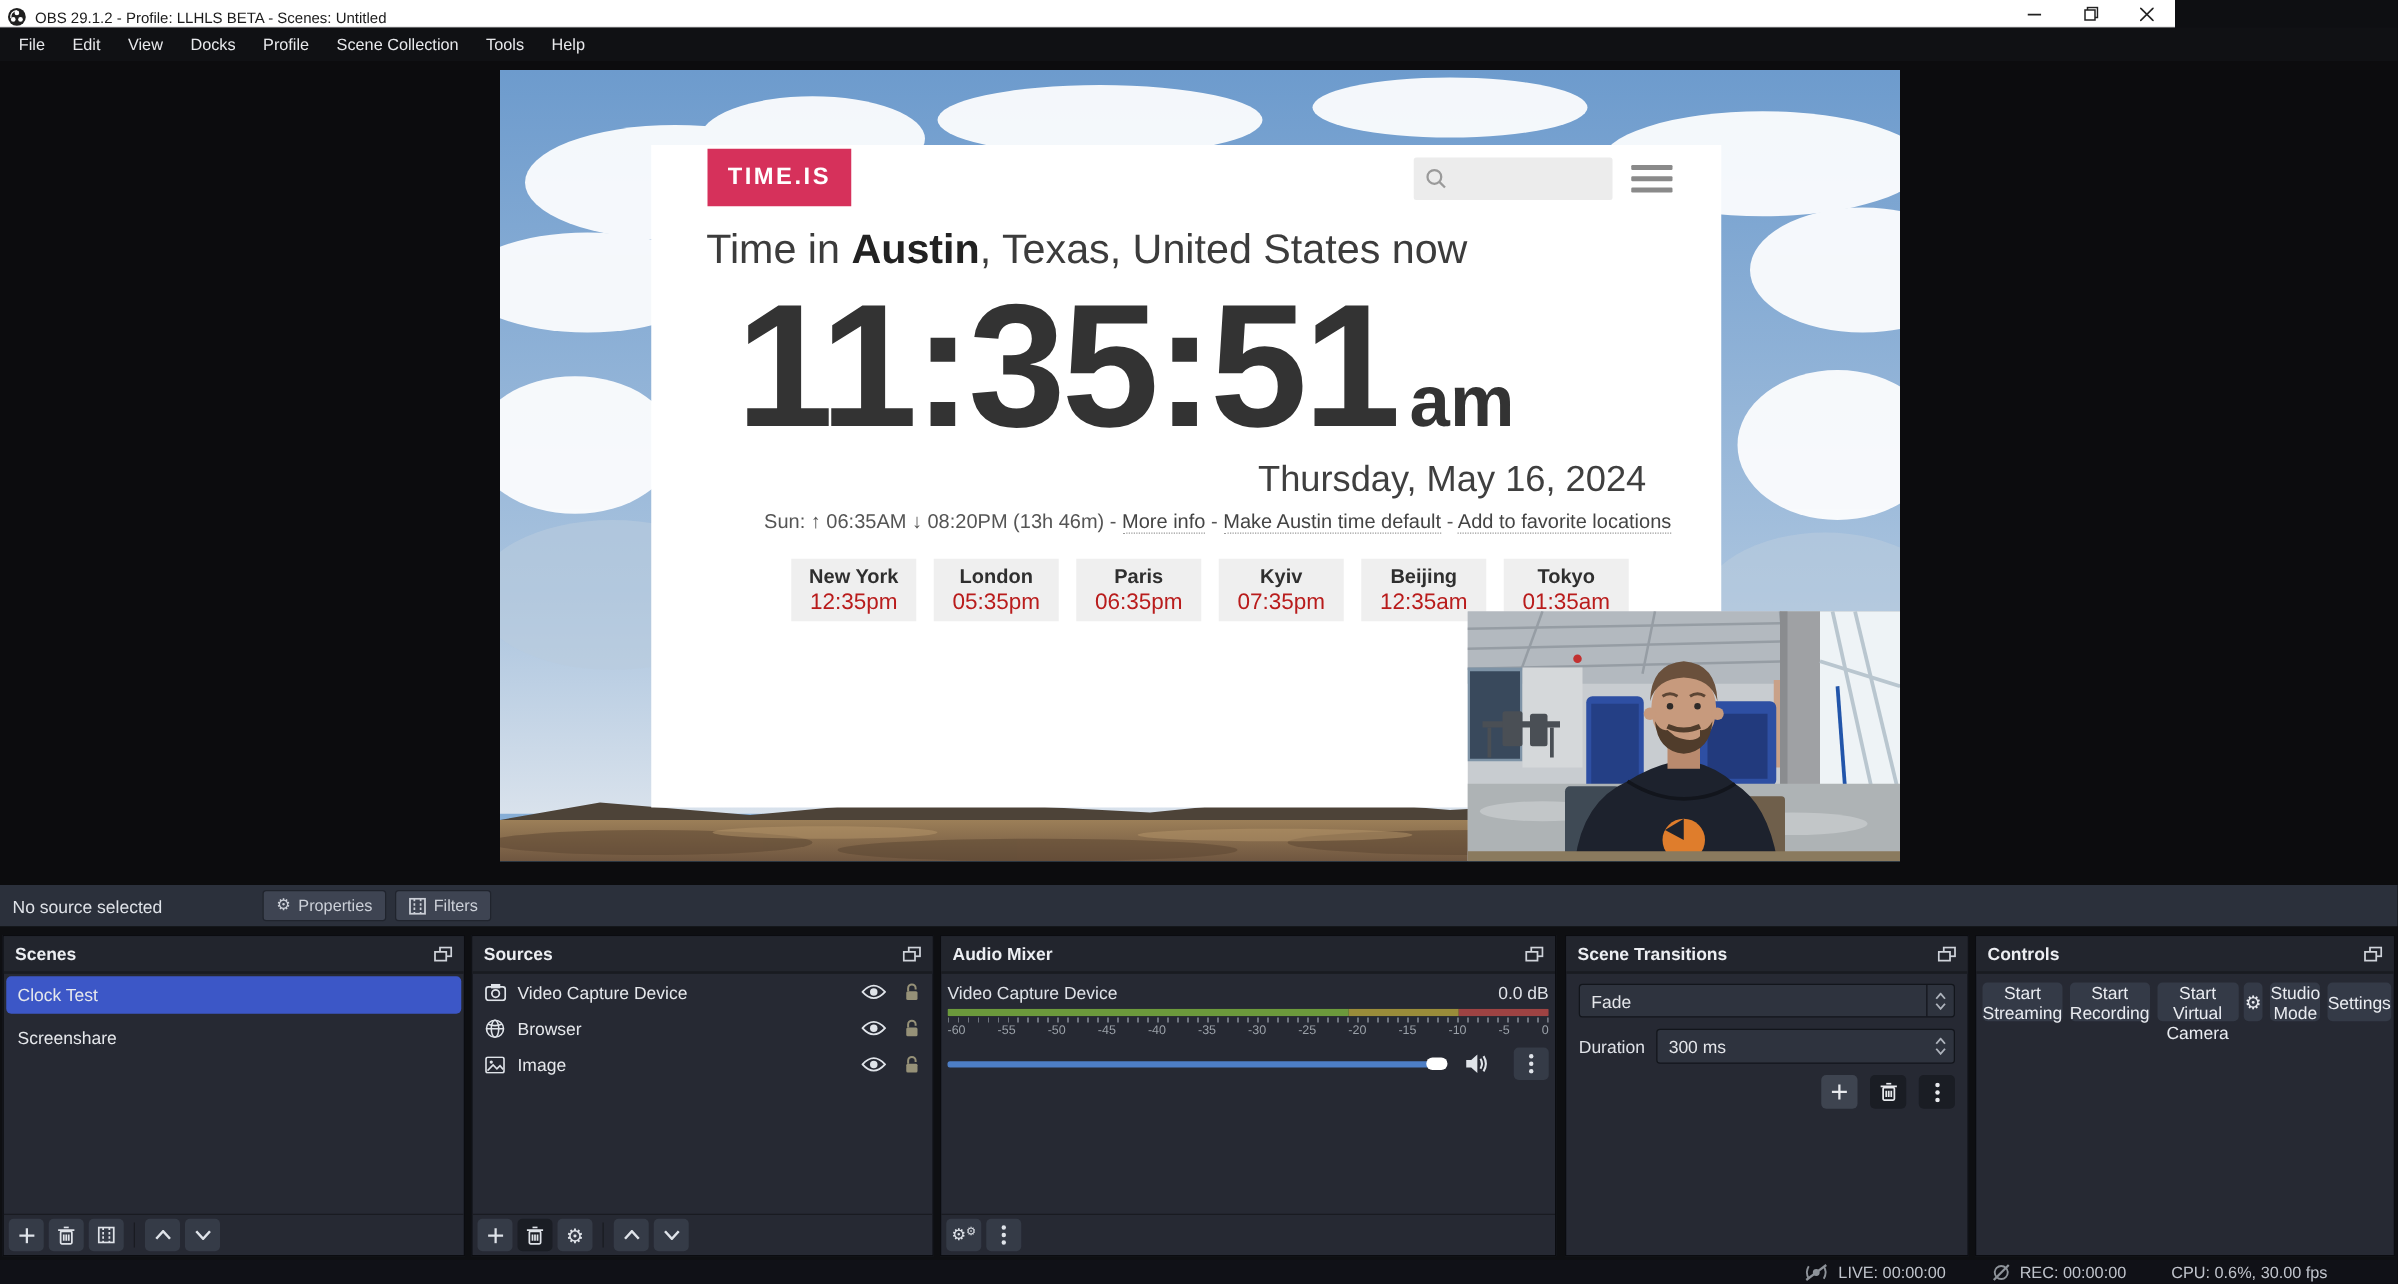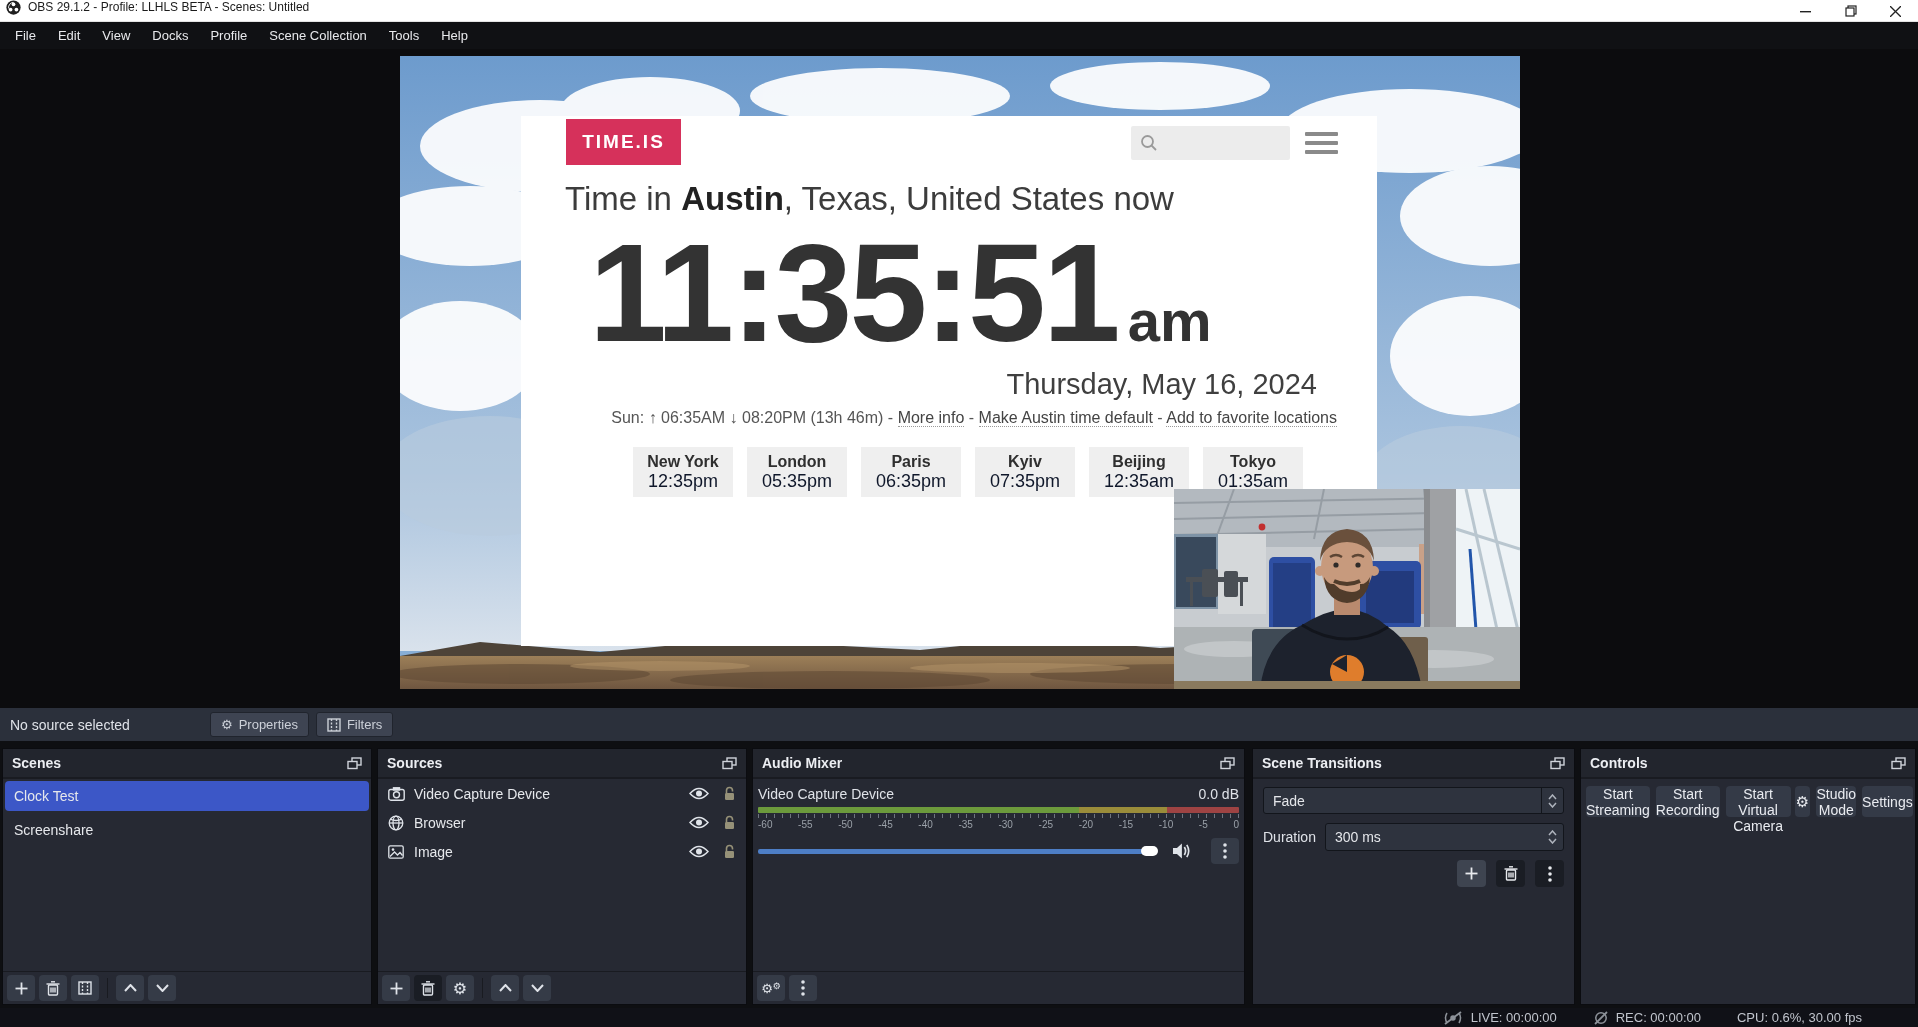--- a/index.html
+++ b/index.html
@@ -1,22 +1,22 @@
 <!DOCTYPE html>
 <html><head>
 <meta charset="utf-8">
 <style>
   * { margin:0; padding:0; box-sizing:border-box; }
   html,body { width:1918px; height:1027px; overflow:hidden; background:#0e0f12;
     font-family:"Liberation Sans","DejaVu Sans",sans-serif; }
   #app { position:absolute; left:0; top:0; width:1918px; height:1027px; }
 
   
-  .titlebar { position:absolute; left:0; top:0; width:1918px; height:22px; background:#ffffff;
-    display:flex; align-items:flex-start; padding-left:6px; border-bottom:1px solid #e3e3e3; }
+  .titlebar { position:absolute; left:0; top:0; width:1740px; height:22px; background:#ffffff;
+    display:flex; align-items:flex-end; padding-left:6px; border-bottom:1px solid #e3e3e3; }
   .obs-logo { width:15px; height:15px; margin-right:7px; }
   .title-text { font-size:12px; color:#1b1b1b; }
   .win-btns { position:absolute; right:0; top:0; height:22px; display:flex; }
   .win-btn { width:45px; height:22px; display:flex; align-items:center; justify-content:center; color:#222; }
   .win-btn svg { display:block; }
 
   
   .menubar { position:absolute; left:0; top:22px; width:1918px; height:27px; background:#101114;
     display:flex; align-items:center; padding-left:4px; }
   .menu-item { color:#e8e9ec; font-size:13px; padding:0 11px; height:27px; display:flex; align-items:center; cursor:default; }
@@ -39,21 +39,21 @@
   .ti-head b { color:#222; font-weight:800; }
   .ti-clock { position:absolute; left:68px; top:96px; white-space:nowrap; }
   .ti-clock .big { font-size:140px; font-weight:bold; color:#333; letter-spacing:-3px; }
   .ti-clock .ampm { font-size:58px; font-weight:bold; color:#333; margin-left:10px; }
   .ti-date { position:absolute; right:60px; top:252px; font-size:29px; color:#3f3f3f; }
   .ti-sun { position:absolute; right:40px; top:293px; font-size:16px; color:#555; white-space:nowrap; }
   .sun-link { color:#444; text-decoration:none; border-bottom:1px dotted #9a9a9a; }
   .ti-cities { position:absolute; left:112px; top:331px; display:flex; gap:14px; }
   .city { width:100px; height:50px; background:#efefef; text-align:center; }
   .city-name { font-size:16px; font-weight:bold; color:#2f2f2f; margin-top:6px; }
-  .city-time { font-size:18px; color:#0f172a; }
+  .city-time { font-size:18px; color:#b91c1c; }
 
   
   .webcam { position:absolute; left:774px; top:433px; width:346px; height:200px; z-index:2; }
 
   
   .contextbar { position:absolute; left:0; top:708px; width:1918px; height:33px; background:#2b303b;
     display:flex; align-items:center; padding-left:10px; }
   .ctx-status { color:#dfe2e8; font-size:14px; width:200px; }
   .ctx-btn { height:25px; background:#3e4452; border:1px solid #20242d; border-radius:3px; color:#ccd0d8;
     font-size:13px; display:flex; align-items:center; gap:6px; padding:0 10px; margin-right:7px; }

